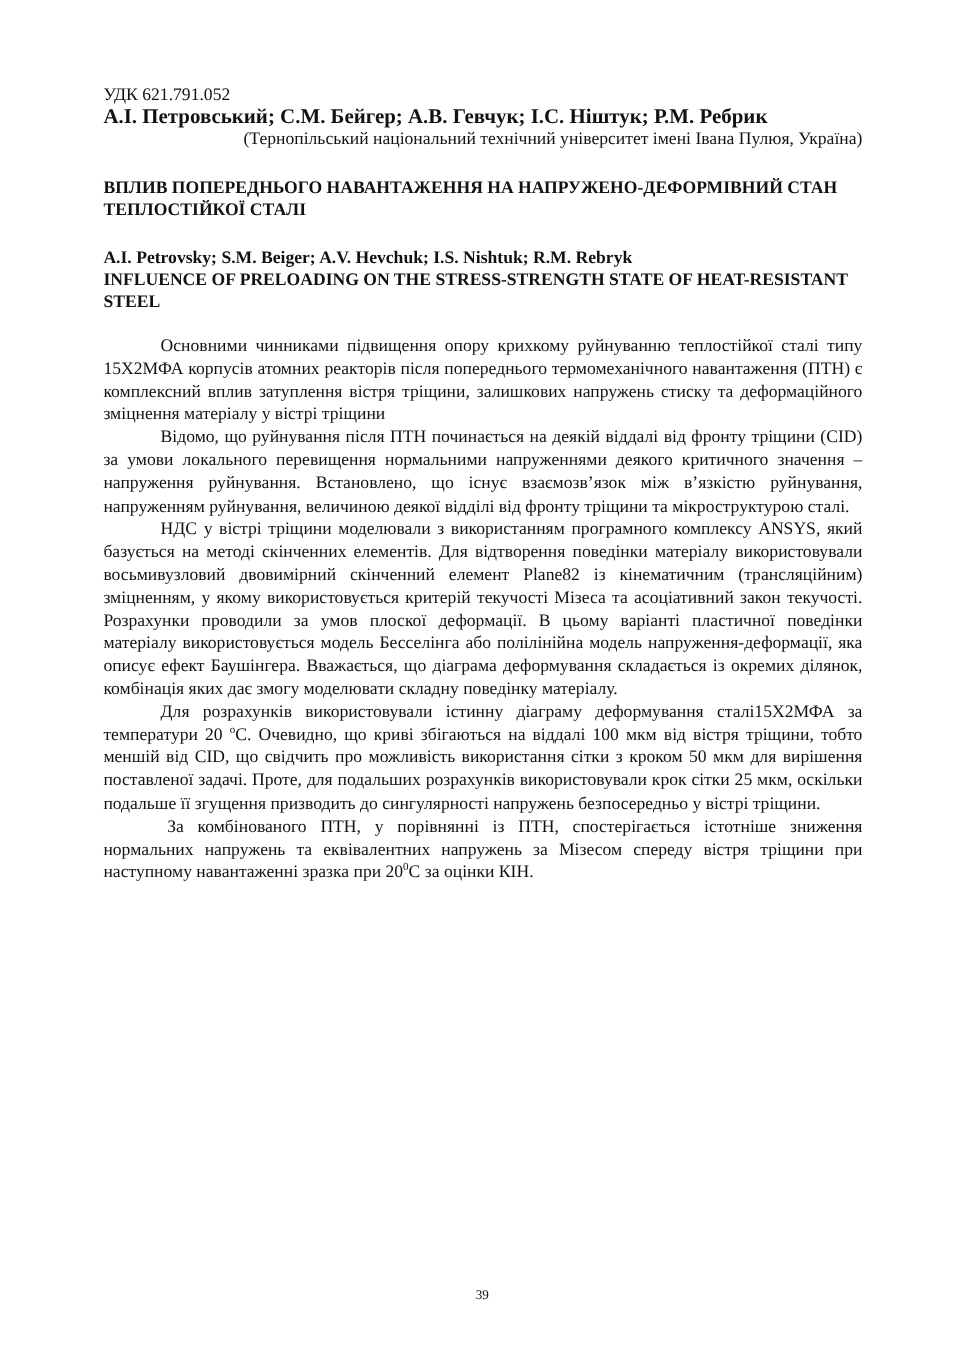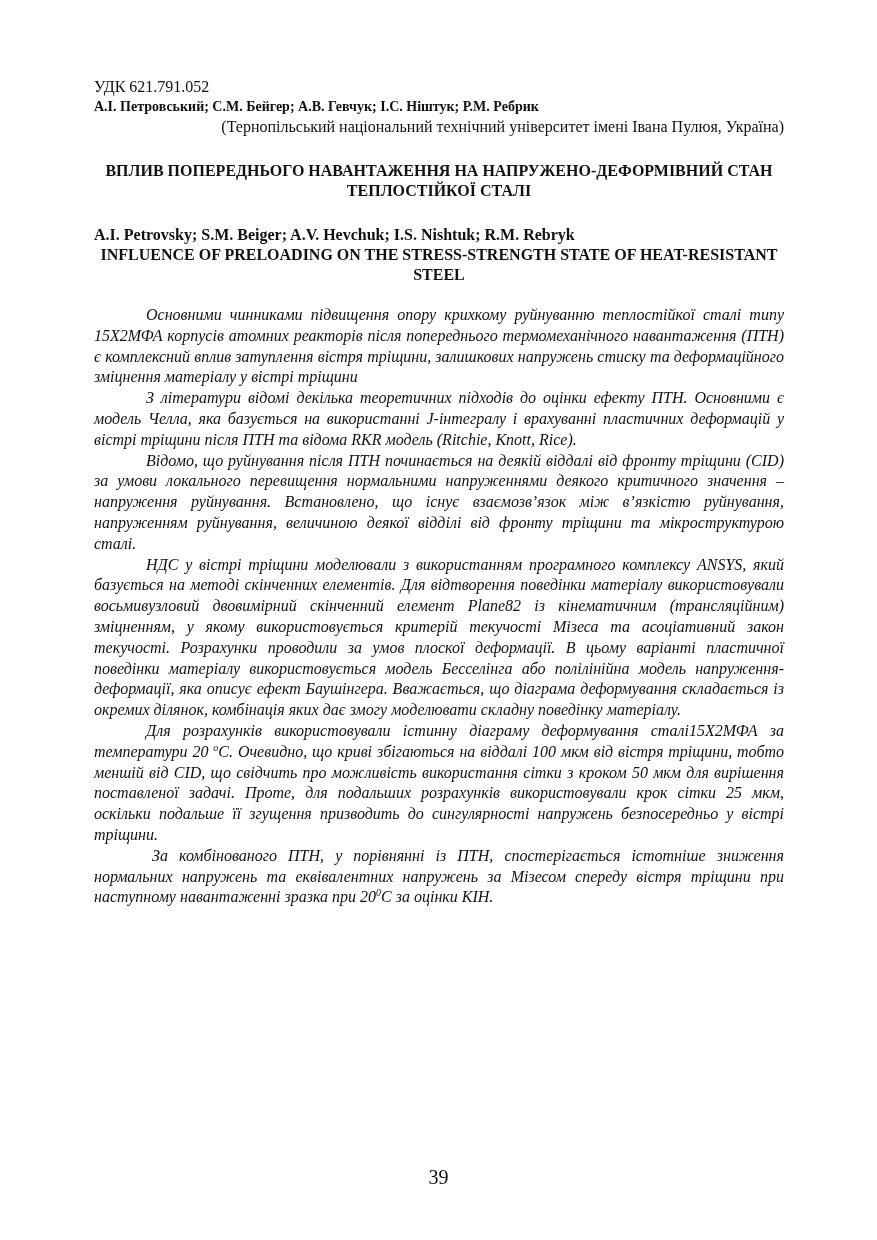--- a/index.html
+++ b/index.html
@@ -3,59 +3,58 @@
 <meta charset="utf-8">
 <style>
   html, body { margin: 0; padding: 0; background: #ffffff; }
   body {
     width: 877px; height: 1240px; position: relative; overflow: hidden;
     font-family: "Liberation Serif", "DejaVu Serif", serif;
     color: #111111;
   }
   .page { position: absolute; left: 94px; top: 77px; width: 690px; }
   .udk { font-size: 16px; line-height: 20px; }
-  .authors { font-weight: bold; font-size: 14px; line-height: 20px; }
+  .authors { font-weight: bold; font-size: 19px; line-height: 20px; }
   .affil { font-size: 16px; line-height: 20px; text-align: right; }
   .title-ua {
-    font-weight: bold; text-align: center; font-size: 16px; line-height: 20px;
+    font-weight: bold; text-align: left; font-size: 16px; line-height: 20px;
     margin-top: 24px; text-transform: uppercase;
   }
   .authors-en { font-weight: bold; font-size: 16px; line-height: 20px; margin-top: 24px; }
   .title-en {
-    font-weight: bold; text-align: center; font-size: 16px; line-height: 20px;
+    font-weight: bold; text-align: left; font-size: 16px; line-height: 20px;
     text-transform: uppercase;
   }
-  .body { margin-top: 20px; font-style: italic; }
+  .body { margin-top: 20px; }
   .para {
     font-size: 16px; line-height: 20.8px; text-align: justify;
     text-indent: 52px; margin: 0; hyphens: none;
   }
   .para.wide-indent { text-indent: 58px; }
   .page-number {
     position: absolute; left: 0; width: 877px; top: 1167px;
-    text-align: center; font-size: 20px; line-height: 20px;
+    text-align: center; font-size: 12px; line-height: 20px;
   }
   sup { font-size: 10px; line-height: 0; vertical-align: super; }
 </style>
 </head>
 <body>
 
 <div class="page">
   <div class="udk">УДК 621.791.052</div>
   <div class="authors">А.І. Петровський; С.М. Бейгер; А.В. Гевчук; І.С. Ніштук; Р.М. Ребрик</div>
   <div class="affil">(Тернопільський національний технічний університет імені Івана Пулюя, Україна)</div>
 
   <div class="title-ua">ВПЛИВ ПОПЕРЕДНЬОГО НАВАНТАЖЕННЯ НА НАПРУЖЕНО-ДЕФОРМІВНИЙ СТАН ТЕПЛОСТІЙКОЇ СТАЛІ</div>
 
   <div class="authors-en">A.I. Petrovsky; S.M. Beiger; A.V. Hevchuk; I.S. Nishtuk; R.M. Rebryk</div>
   <div class="title-en">INFLUENCE OF PRELOADING ON THE STRESS-STRENGTH STATE OF HEAT-RESISTANT STEEL</div>
 
   <div class="body">
     <p class="para">Основними чинниками підвищення опору крихкому руйнуванню теплостійкої сталі типу 15Х2МФА корпусів атомних реакторів після попереднього термомеханічного навантаження (ПТН) є комплексний вплив затуплення вістря тріщини, залишкових напружень стиску та деформаційного зміцнення матеріалу у вістрі тріщини</p>
-    <p class="para">З літератури відомі декілька теоретичних підходів до оцінки ефекту ПТН. Основними є модель Челла, яка базується на використанні J-інтегралу і врахуванні пластичних деформацій у вістрі тріщини після ПТН та відома RKR модель (Ritchie, Knott, Rice).</p>
     <p class="para">Відомо, що руйнування після ПТН починається на деякій віддалі від фронту тріщини (CID) за умови локального перевищення нормальними напруженнями деякого критичного значення – напруження руйнування. Встановлено, що існує взаємозв’язок між в’язкістю руйнування, напруженням руйнування, величиною деякої відділі від фронту тріщини та мікроструктурою сталі.</p>
     <p class="para">НДС у вістрі тріщини моделювали з використанням програмного комплексу ANSYS, який базується на методі скінченних елементів. Для відтворення поведінки матеріалу використовували восьмивузловий двовимірний скінченний елемент Plane82 із кінематичним (трансляційним) зміцненням, у якому використовується критерій текучості Мізеса та асоціативний закон текучості. Розрахунки проводили за умов плоскої деформації. В цьому варіанті пластичної поведінки матеріалу використовується модель Бесселінга або полілінійна модель напруження-деформації, яка описує ефект Баушінгера. Вважається, що діаграма деформування складається із окремих ділянок, комбінація яких дає змогу  моделювати складну поведінку матеріалу.</p>
     <p class="para"><span>Для розрахунків використовували істинну діаграму деформування сталі15Х2МФА за температури 20 </span><sup>o</sup><span>С. Очевидно, що криві збігаються на віддалі 100 мкм від вістря тріщини, тобто меншій від CID, що свідчить про можливість використання сітки з кроком 50 мкм для вирішення поставленої задачі. Проте, для подальших розрахунків використовували крок сітки 25 мкм, оскільки подальше її згущення призводить до сингулярності напружень безпосередньо у вістрі тріщини.</span></p>
     <p class="para wide-indent"><span>За комбінованого ПТН, у порівнянні із ПТН, спостерігається істотніше зниження нормальних напружень та еквівалентних напружень за Мізесом спереду вістря тріщини при наступному навантаженні зразка при 20</span><sup>0</sup><span>С за оцінки КІН.</span></p>
   </div>
 </div>
 
 <div class="page-number">39</div>
 
 </body></html>

